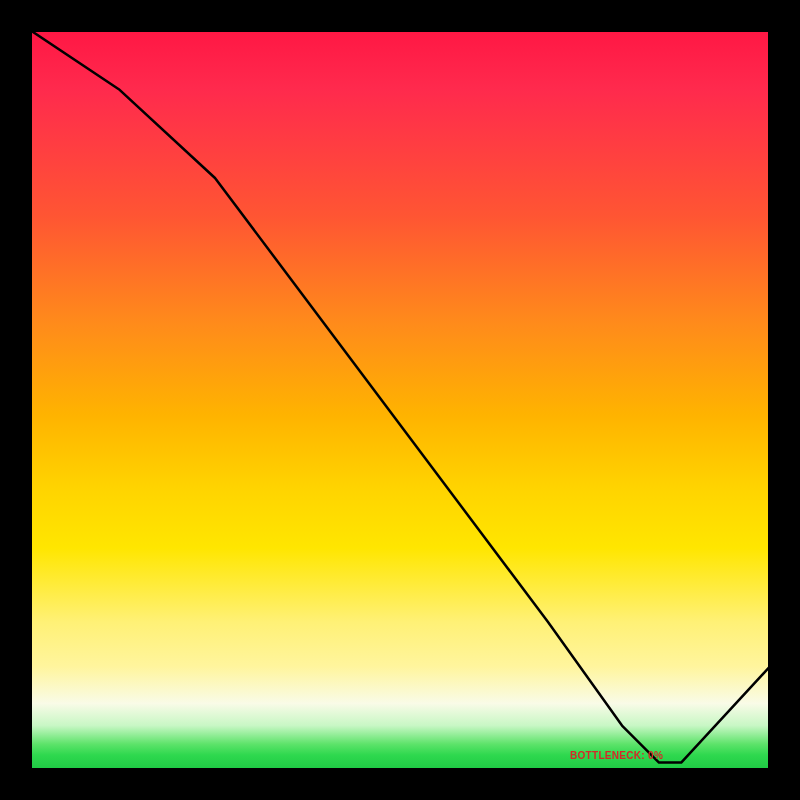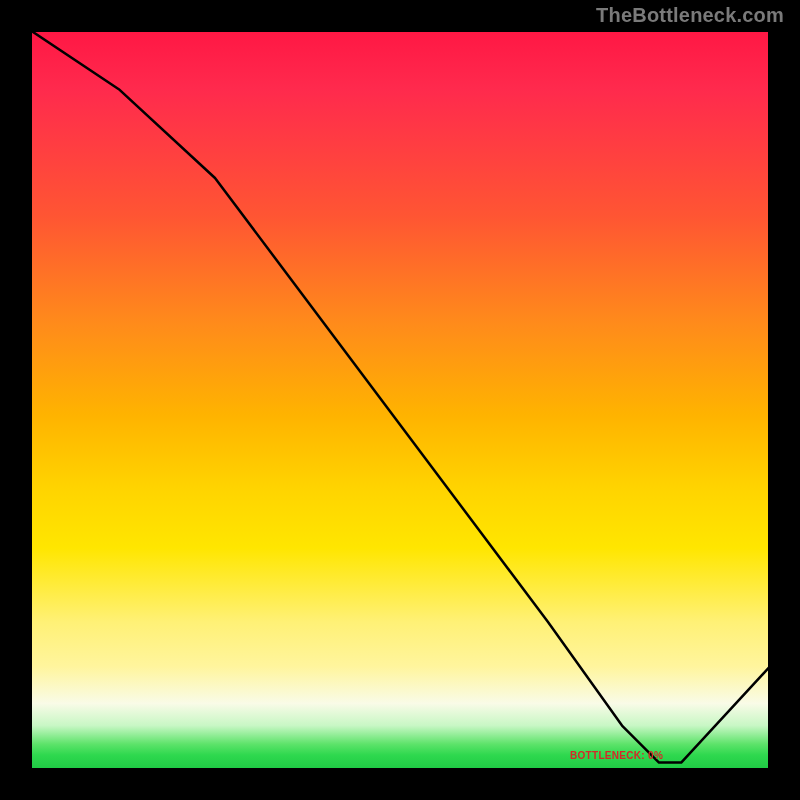--- a/index.html
+++ b/index.html
@@ -94,21 +94,20 @@
     white-space: nowrap;
     z-index: 4;
     letter-spacing: 0.3px;
   }
 </style>
 </head>
 <body>
 
 <div class="canvas">
 
-  <div class="watermark">TheBottleneck.com</div>
 
   <div class="frame">
     <div class="plot-area">
       <div class="gradient"></div>
 
       <svg class="curve" viewBox="0 0 740 740" preserveAspectRatio="none">
         <path fill="none" stroke="#000" stroke-width="2.5" stroke-linejoin="round" stroke-linecap="round" d="M0.0 0.0 L88.8 59.2 L185.0 148.0 L296.0 296.0 L407.0 444.0 L518.0 592.0 L592.0 695.6 L629.0 732.6 L651.2 732.6 L740.0 636.4"></path>
       </svg>
 
       <div class="bottleneck-label" style="left: 540px; top: 720px;">BOTTLENECK: 0%</div>

